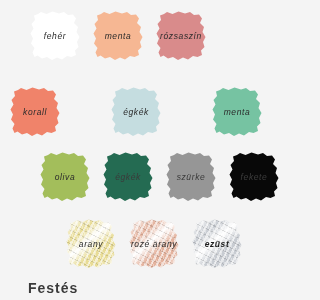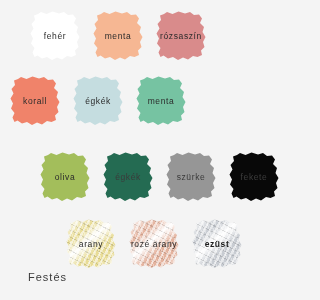--- a/index.html
+++ b/index.html
@@ -20,21 +20,21 @@
     top: 0;
     width: 300px;
     height: 300px;
   }
   .row {
     position: absolute;
     display: flex;
     align-items: center;
   }
   .row-1 { left: 26px; top: 8px;   }
-  .row-2 { left: 6px;  top: 73px;  }
+  .row-2 { left: 6px;  top: 84px; gap: 38px;  }
   .row-3 { left: 36px; top: 149px; }
   .row-4 { left: 62px; top: 216px; justify-content: flex-end; }
 
   .swatch {
     position: relative;
     width: 58px;
     height: 56px;
     margin-right: 5px;
     display: flex;
     align-items: center;
@@ -58,31 +58,32 @@
     );
   }
   .label {
     position: relative;
     z-index: 2;
     font-size: 8.5px;
     letter-spacing: .6px;
     line-height: 10px;
     color: #2b2b2b;
     font-weight: 400;
+    font-style: italic;
   }
   .label.on-dark  { color: #3a3a3a; }
   .label.on-black { color: #3d3d3d; }
   .label.bold     { font-weight: 700; color: #1c1c1c; }
 
   .caption {
     position: absolute;
     left: 28px;
-    top: 271px;
-    font-size: 11px;
-    font-weight: 400;
+    top: 280px;
+    font-size: 14px;
+    font-weight: 700;
     letter-spacing: 1px;
     color: #3a3a3a;
   }
 </style>
 </head>
 <body style="background: rgb(244, 244, 244);">
 
 <div class="palette">
   <div class="row row-1">
       <div class="swatch">

